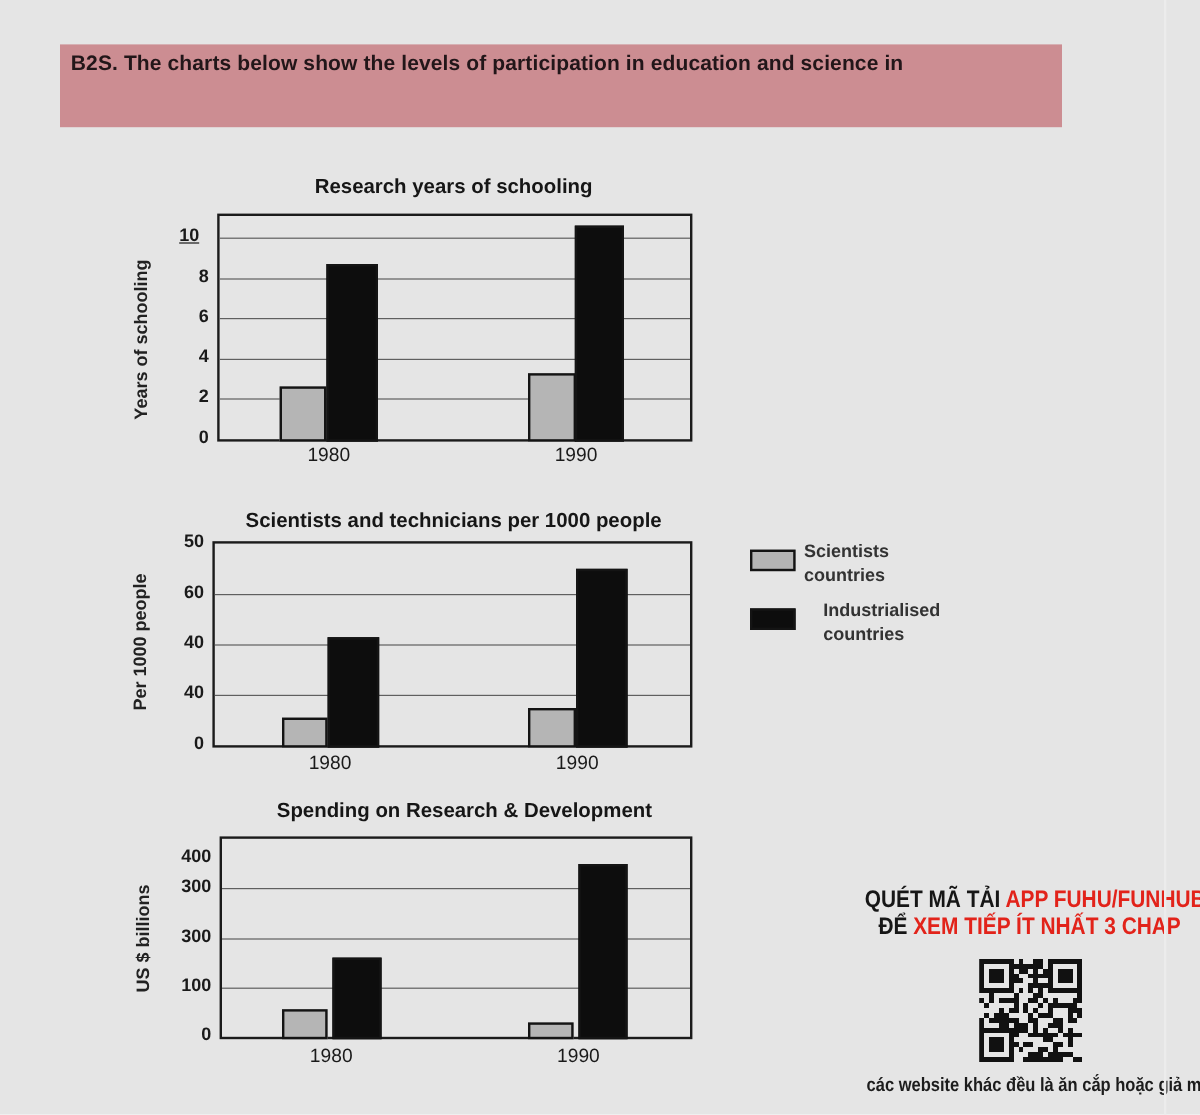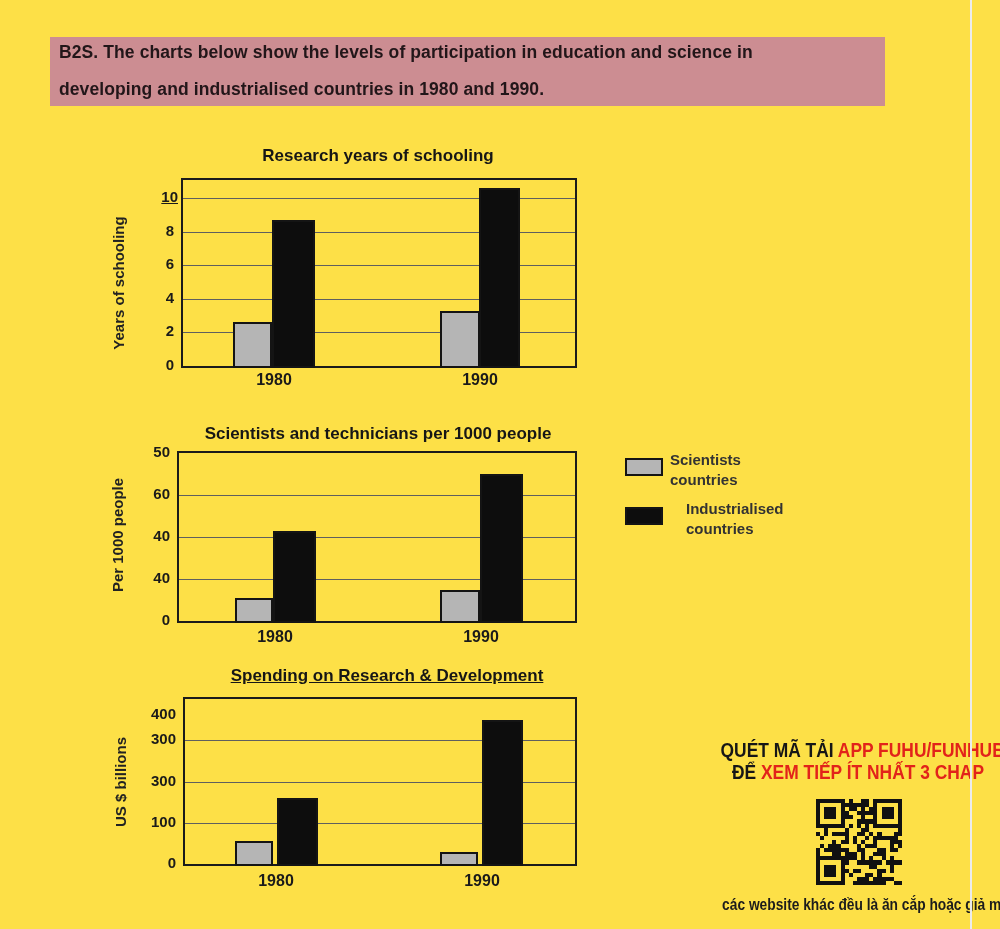--- a/index.html
+++ b/index.html
@@ -1,17 +1,17 @@
 <!DOCTYPE html>
 <html><head>
 <meta charset="utf-8">
 <style>
   html,body{margin:0;padding:0;background:#ffffff;}
   .page{
-    position:relative;width:1000px;height:929px;background:#fde047;
+    position:relative;width:1000px;height:929px;background:#e5e5e5;
     font-family:"Liberation Sans",sans-serif;overflow:hidden;color:#151515;
   }
   .edge-line{position:absolute;top:0;width:2px;height:929px;background:#ececec;}
   
   .header-box{
     position:absolute;left:50px;top:37px;width:835px;height:69px;
     background:#cc8d92;
   }
   .header-line{
     position:absolute;left:9px;width:820px;
@@ -20,21 +20,21 @@
   }
   .header-line.l1{top:5px;}
   .header-line.l2{top:42px;}
   
   .c-title{position:absolute;text-align:center;font-weight:bold;font-size:17px;color:#161616;white-space:nowrap;transform:translateX(-50%);}
   .c-ylab{position:absolute;font-weight:bold;font-size:15px;color:#222;white-space:nowrap;transform:translate(-50%,-50%) rotate(-90deg);}
   .c-plot{position:absolute;border:2px solid #1b1b1b;box-sizing:border-box;background:transparent;}
   .c-grid{position:absolute;left:0;right:0;height:1px;background:#5f5f5f;}
   .c-tick{position:absolute;width:54px;text-align:right;font-weight:bold;font-size:15px;color:#1a1a1a;}
   .c-bar{position:absolute;border:2px solid #141414;box-sizing:border-box;}
-  .c-cat{position:absolute;width:90px;text-align:center;font-weight:bold;font-size:16px;color:#1a1a1a;transform:translateX(-50%);}
+  .c-cat{position:absolute;width:90px;text-align:center;font-weight:normal;font-size:16px;color:#1a1a1a;transform:translateX(-50%);}
   
   .legend{position:absolute;left:625px;top:450px;width:200px;}
   .lg-swatch{position:absolute;left:0;width:38px;height:18px;border:2px solid #141414;box-sizing:border-box;}
   .lg-text{position:absolute;left:45px;font-weight:bold;font-size:15px;color:#333;line-height:20px;}
   
   .promo{position:absolute;left:700px;top:739px;width:316px;text-align:center;
          font-weight:bold;font-size:20px;line-height:22px;color:#161616;
          transform:scaleX(.87);transform-origin:50% 0;white-space:nowrap;}
   .promo .red{color:#e2231a;}
   
@@ -45,39 +45,38 @@
          font-weight:bold;font-size:16px;color:#1c1c1c;
          transform:scaleX(.86);transform-origin:50% 0;white-space:nowrap;}
 </style>
 </head>
 <body>
 
 <div class="page">
 
   <div class="header-box" style="background: rgb(204, 141, 146);">
     <div class="header-line l1">B2S. The charts below show the levels of participation in education and science in</div>
-    <div class="header-line l2">developing and industrialised countries in 1980 and 1990.</div>
   </div>
 
   <div id="charts">
       <div class="c-title" style="left: 378px; top: 146px;">Research years of schooling</div>
       <div class="c-ylab" style="left: 118px; top: 283px;">Years of schooling</div>
       <div class="c-plot" style="left: 181px; top: 178px; width: 396px; height: 190px;">
         <div class="c-grid" style="top: 152.486px;"></div>
         <div class="c-grid" style="top: 118.973px;"></div>
         <div class="c-grid" style="top: 85.4595px;"></div>
         <div class="c-grid" style="top: 51.9459px;"></div>
         <div class="c-grid" style="top: 18.4324px;"></div>
       </div>
       <div class="c-tick" style="left: 120px; top: 356px;">0</div>
       <div class="c-tick" style="left: 120px; top: 322.486px;">2</div>
       <div class="c-tick" style="left: 120px; top: 288.973px;">4</div>
       <div class="c-tick" style="left: 120px; top: 255.459px;">6</div>
       <div class="c-tick" style="left: 120px; top: 221.946px;">8</div>
-      <div class="c-tick" style="left: 124px; top: 188.432px; text-decoration: underline;">10</div>
+      <div class="c-tick" style="left: 112px; top: 188.432px; text-decoration: underline;">10</div>
       <div class="c-bar" style="left: 233px; width: 39px; top: 322.432px; height: 45.5676px; background: rgb(181, 181, 181);"></div>
       <div class="c-bar" style="left: 272px; width: 43px; top: 220.216px; height: 147.784px; background: rgb(13, 13, 13);"></div>
       <div class="c-cat" style="left: 274px; top: 371px;">1980</div>
       <div class="c-bar" style="left: 440px; width: 40px; top: 310.703px; height: 57.2973px; background: rgb(181, 181, 181);"></div>
       <div class="c-bar" style="left: 479px; width: 41px; top: 188.378px; height: 179.622px; background: rgb(13, 13, 13);"></div>
       <div class="c-cat" style="left: 480px; top: 371px;">1990</div>
       <div class="c-title" style="left: 378px; top: 424px;">Scientists and technicians per 1000 people</div>
       <div class="c-ylab" style="left: 117px; top: 535px;">Per 1000 people</div>
       <div class="c-plot" style="left: 177px; top: 451px; width: 400px; height: 172px;">
         <div class="c-grid" style="top: 126px;"></div>
@@ -88,21 +87,21 @@
       <div class="c-tick" style="left: 116px; top: 569px;">40</div>
       <div class="c-tick" style="left: 116px; top: 527px;">40</div>
       <div class="c-tick" style="left: 116px; top: 485px;">60</div>
       <div class="c-tick" style="left: 116px; top: 443px;">50</div>
       <div class="c-bar" style="left: 235px; width: 38px; top: 597.9px; height: 25.1px; background: rgb(181, 181, 181);"></div>
       <div class="c-bar" style="left: 273px; width: 43px; top: 530.7px; height: 92.3px; background: rgb(13, 13, 13);"></div>
       <div class="c-cat" style="left: 275px; top: 628px;">1980</div>
       <div class="c-bar" style="left: 440px; width: 40px; top: 589.5px; height: 33.5px; background: rgb(181, 181, 181);"></div>
       <div class="c-bar" style="left: 480px; width: 43px; top: 474px; height: 149px; background: rgb(13, 13, 13);"></div>
       <div class="c-cat" style="left: 481px; top: 628px;">1990</div>
-      <div class="c-title" style="left: 387px; top: 666px; text-decoration: underline;">Spending on Research &amp; Development</div>
+      <div class="c-title" style="left: 387px; top: 666px;">Spending on Research &amp; Development</div>
       <div class="c-ylab" style="left: 120px; top: 782px;">US $ billions</div>
       <div class="c-plot" style="left: 183px; top: 697px; width: 394px; height: 169px;">
         <div class="c-grid" style="top: 123.75px;"></div>
         <div class="c-grid" style="top: 82.5px;"></div>
         <div class="c-grid" style="top: 41.25px;"></div>
       </div>
       <div class="c-tick" style="left: 122px; top: 854px;">0</div>
       <div class="c-tick" style="left: 122px; top: 812.75px;">100</div>
       <div class="c-tick" style="left: 122px; top: 771.5px;">300</div>
       <div class="c-tick" style="left: 122px; top: 730.25px;">300</div>

